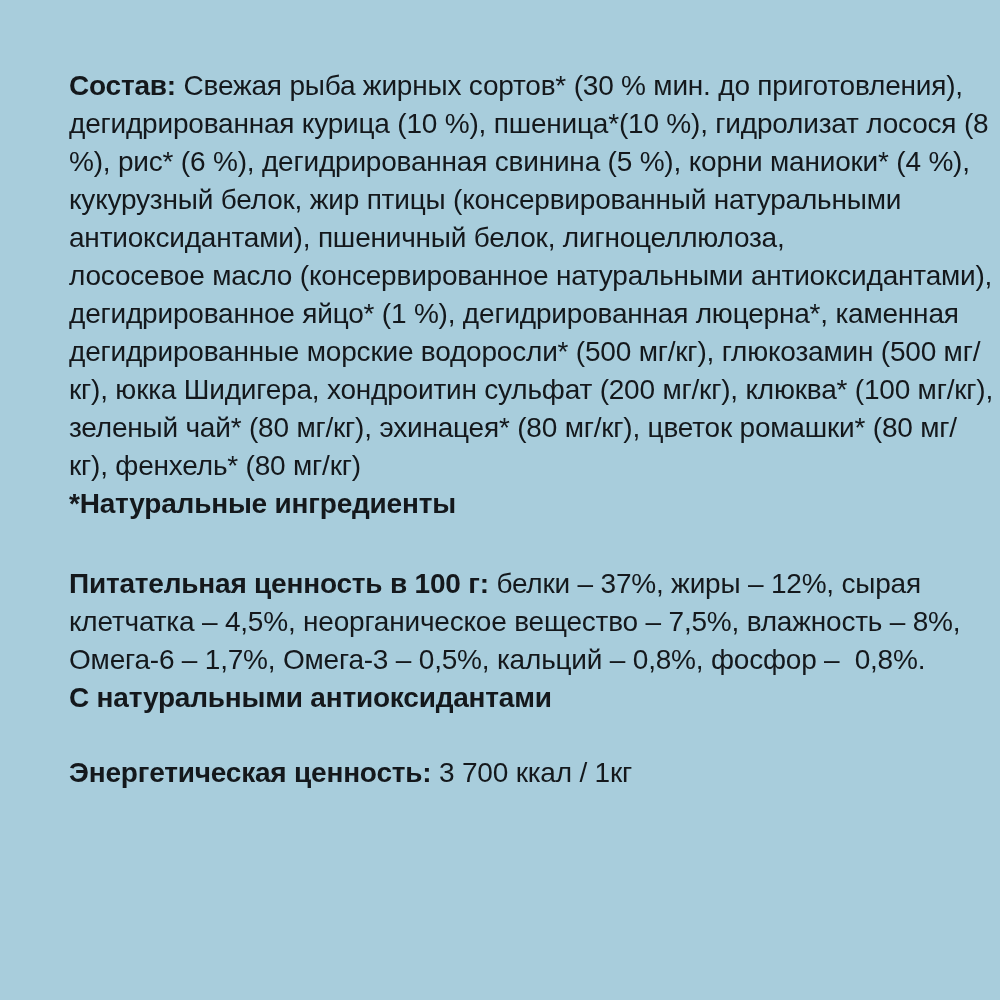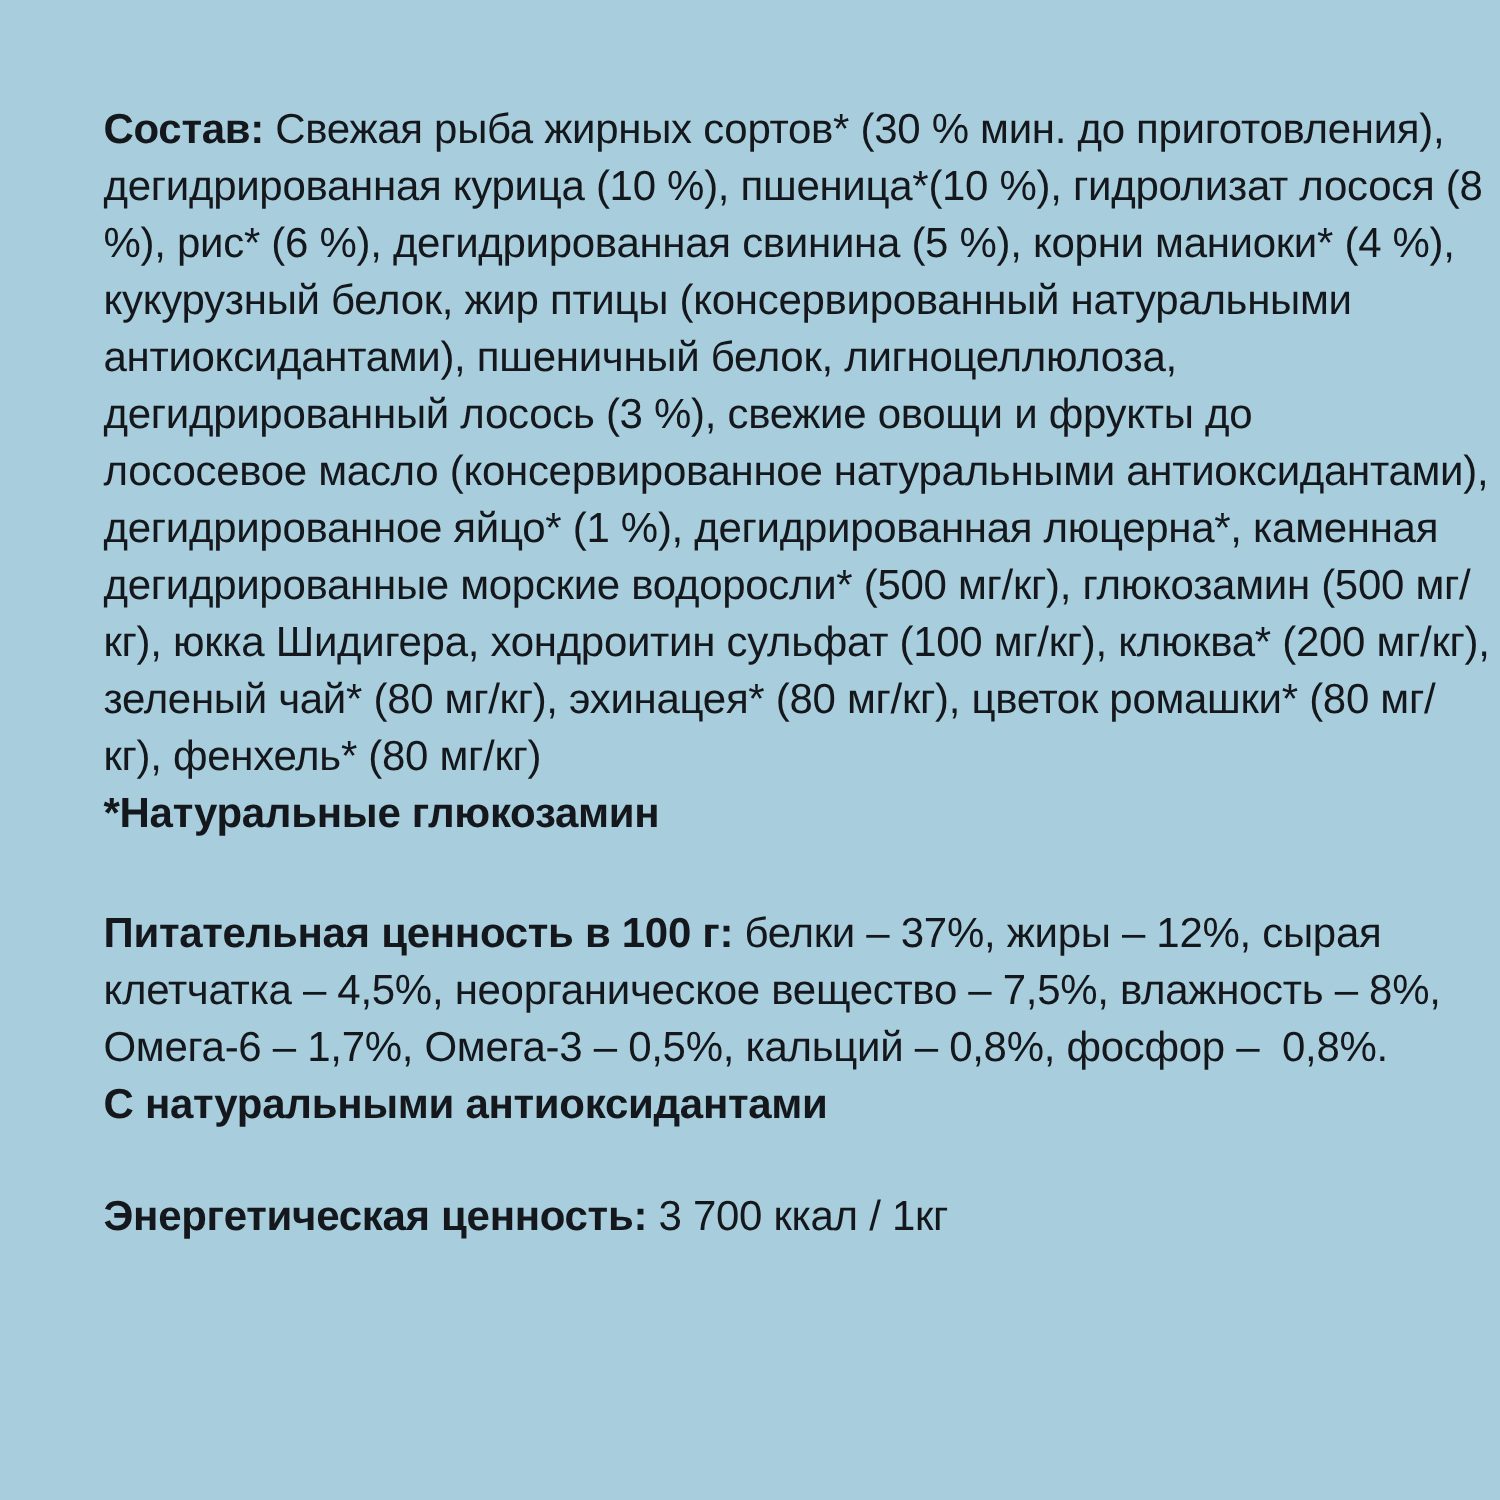--- a/index.html
+++ b/index.html
@@ -37,28 +37,27 @@
 </head>
 <body style="background: rgb(168, 205, 220); color: rgb(20, 24, 28);">
 
 <main class="label-text">
     <section class="text-block" style="margin-top: 0px;">
       <div class="line"><span class="seg-b">Состав:</span><span> Свежая рыба жирных сортов* (30 % мин. до приготовления),</span></div>
       <div class="line"><span class="seg-b"></span><span>дегидрированная курица (10 %), пшеница*(10 %), гидролизат лосося (8</span></div>
       <div class="line"><span class="seg-b"></span><span>%), рис* (6 %), дегидрированная свинина (5 %), корни маниоки* (4 %),</span></div>
       <div class="line"><span class="seg-b"></span><span>кукурузный белок, жир птицы (консервированный натуральными</span></div>
       <div class="line"><span class="seg-b"></span><span>антиоксидантами), пшеничный белок, лигноцеллюлоза,</span></div>
-      <div class="line"><span class="seg-b"></span><span>дегидрированный лосось (3 %), свежие овощи и фрукты до</span></div>
       <div class="line"><span class="seg-b"></span><span>лососевое масло (консервированное натуральными антиоксидантами),</span></div>
       <div class="line"><span class="seg-b"></span><span>дегидрированное яйцо* (1 %), дегидрированная люцерна*, каменная</span></div>
       <div class="line"><span class="seg-b"></span><span>дегидрированные морские водоросли* (500 мг/кг), глюкозамин (500 мг/</span></div>
-      <div class="line"><span class="seg-b"></span><span>кг), юкка Шидигера, хондроитин сульфат (100 мг/кг), клюква* (200 мг/кг),</span></div>
+      <div class="line"><span class="seg-b"></span><span>кг), юкка Шидигера, хондроитин сульфат (200 мг/кг), клюква* (100 мг/кг),</span></div>
       <div class="line"><span class="seg-b"></span><span>зеленый чай* (80 мг/кг), эхинацея* (80 мг/кг), цветок ромашки* (80 мг/</span></div>
       <div class="line"><span class="seg-b"></span><span>кг), фенхель* (80 мг/кг)</span></div>
-      <div class="line"><span class="seg-b">*Натуральные глюкозамин</span><span></span></div>
+      <div class="line"><span class="seg-b">*Натуральные ингредиенты</span><span></span></div>
     </section>
     <section class="text-block" style="margin-top: 42px;">
       <div class="line"><span class="seg-b">Питательная ценность в 100 г:</span><span> белки – 37%, жиры – 12%, сырая</span></div>
       <div class="line"><span class="seg-b"></span><span>клетчатка – 4,5%, неорганическое вещество – 7,5%, влажность – 8%,</span></div>
       <div class="line"><span class="seg-b"></span><span>Омега-6 – 1,7%, Омега-3 – 0,5%, кальций – 0,8%, фосфор –  0,8%.</span></div>
       <div class="line"><span class="seg-b">С натуральными антиоксидантами</span><span></span></div>
     </section>
     <section class="text-block" style="margin-top: 37px;">
       <div class="line"><span class="seg-b">Энергетическая ценность:</span><span> 3 700 ккал / 1кг</span></div>
     </section>

